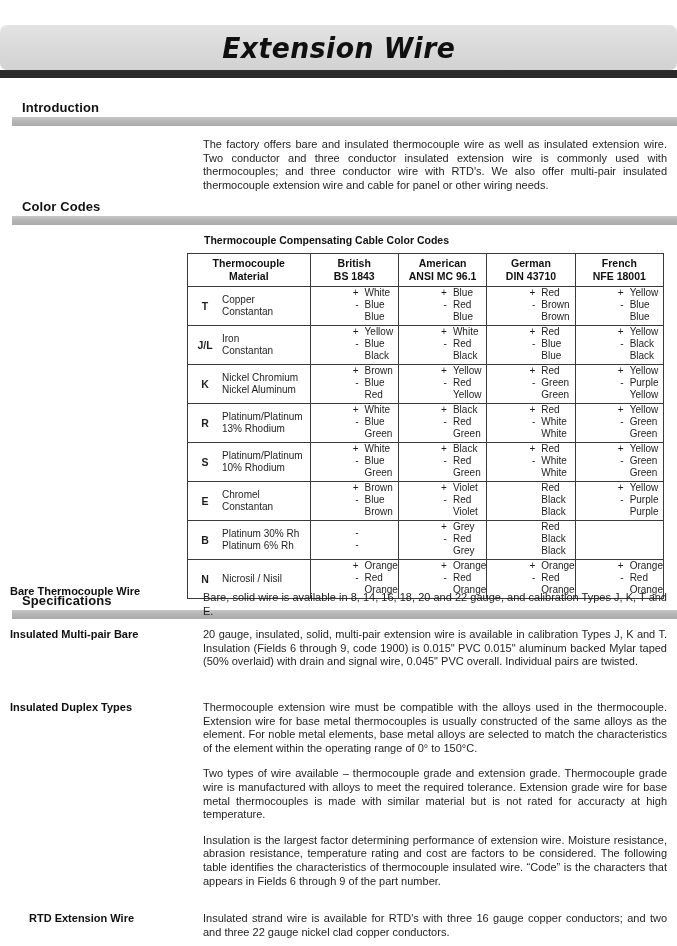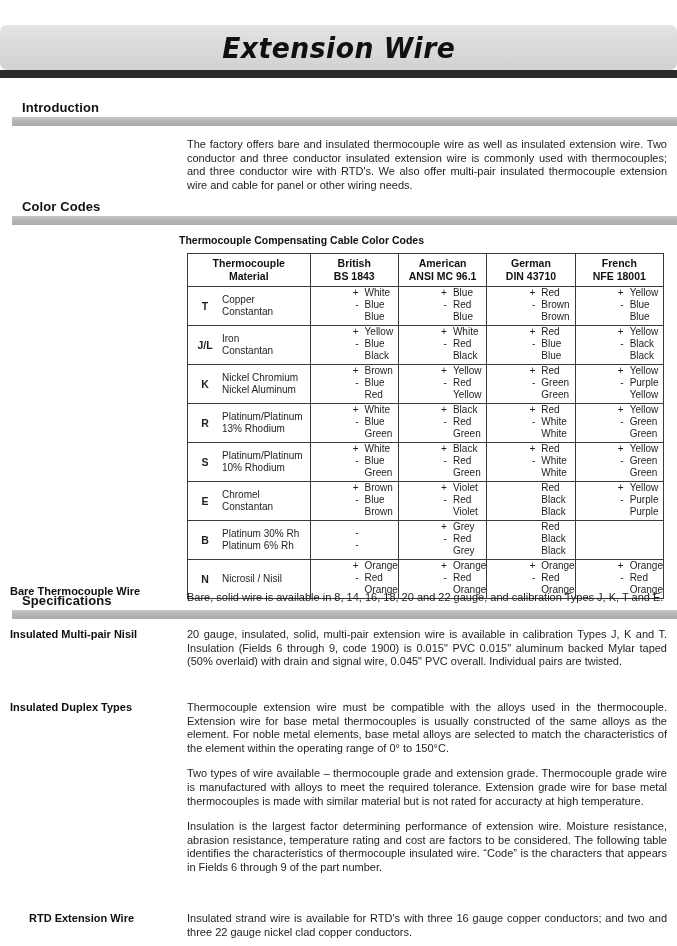--- a/index.html
+++ b/index.html
@@ -72,39 +72,39 @@
   .body-block {
     position: absolute;
     left: 187px;
     width: 480px;
     font-size: 11px;
     line-height: 13.6px;
     text-align: justify;
     color: #1e1e1e;
   }
   .body-block p {
-    margin: 0 0 12px 0;
+    margin: 0 0 12px 16px;
   }
   .body-block p:last-child {
     margin-bottom: 0;
   }
 
   .spec-label {
     position: absolute;
     left: 10px;
     width: 175px;
     font-size: 11px;
     font-weight: bold;
     color: #101010;
   }
 
   
   .table-caption {
     position: absolute;
-    left: 179px;
+    left: 204px;
     top: 234px;
     font-size: 10.5px;
     font-weight: bold;
     color: #111;
   }
   table.cc {
     position: absolute;
     left: 187px;
     top: 253px;
     width: 477px;
@@ -617,21 +617,21 @@
 <div class="section" style="top:545px;margin-top:48px;">
   <div class="section-label">Specifications</div>
   <div class="section-bar"></div>
 </div>
 
 <div class="spec-label" style="top:585px;">Bare Thermocouple Wire</div>
 <div class="body-block" style="top:591px;">
   <p>Bare, solid wire is available in 8, 14, 16, 18, 20 and 22 gauge, and calibration Types J, K, T and E.</p>
 </div>
 
-<div class="spec-label" style="top:628px;">Insulated Multi-pair Nisil</div>
+<div class="spec-label" style="top:628px;">Insulated Multi-pair Bare</div>
 <div class="body-block" style="top:628px;">
   <p>20 gauge, insulated, solid, multi-pair extension wire is available in calibration Types J, K and T.  Insulation (Fields 6 through 9, code 1900) is 0.015" PVC 0.015" aluminum backed Mylar taped (50% overlaid) with drain and signal wire, 0.045" PVC overall.  Individual pairs are twisted.</p>
 </div>
 
 <div class="spec-label" style="top:701px;">Insulated Duplex Types</div>
 <div class="body-block" style="top:701px;">
   <p>Thermocouple extension wire must be compatible with the alloys used in the thermocouple. Extension wire for base metal thermocouples is usually constructed of the same alloys as the element.  For noble metal elements, base metal alloys are selected to match the characteristics of the element within the operating range of 0° to 150°C.</p>
   <p>Two types of wire available – thermocouple grade and extension grade.  Thermocouple grade wire is manufactured with alloys to meet the required tolerance.  Extension grade wire for base metal thermocouples is made with similar material but is not rated for accuracty at high temperature.</p>
   <p>Insulation is the largest factor determining performance of extension wire.  Moisture resistance, abrasion resistance, temperature rating and cost are factors to be considered. The following table identifies the characteristics of thermocouple insulated wire.  “Code” is the characters that appears in Fields 6 through 9 of the part number.</p>
 </div>

